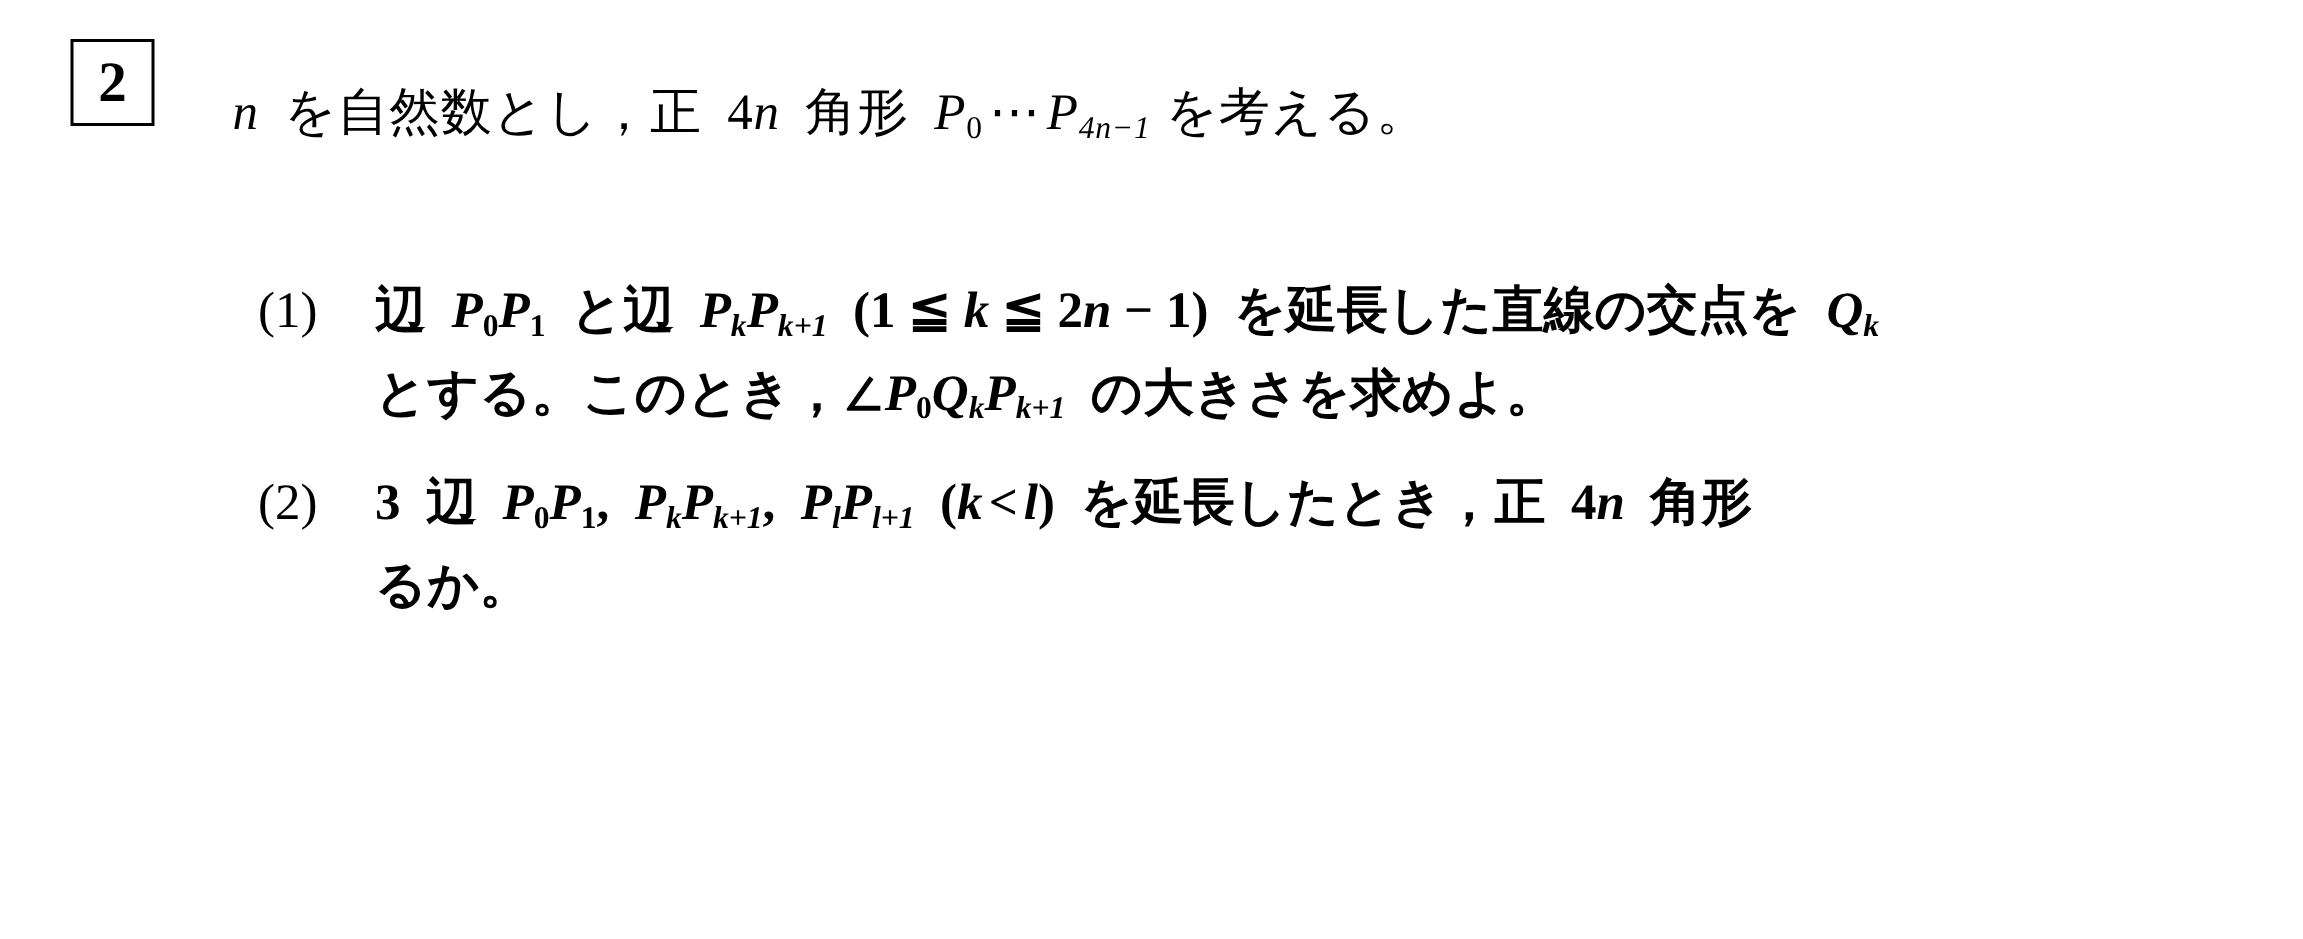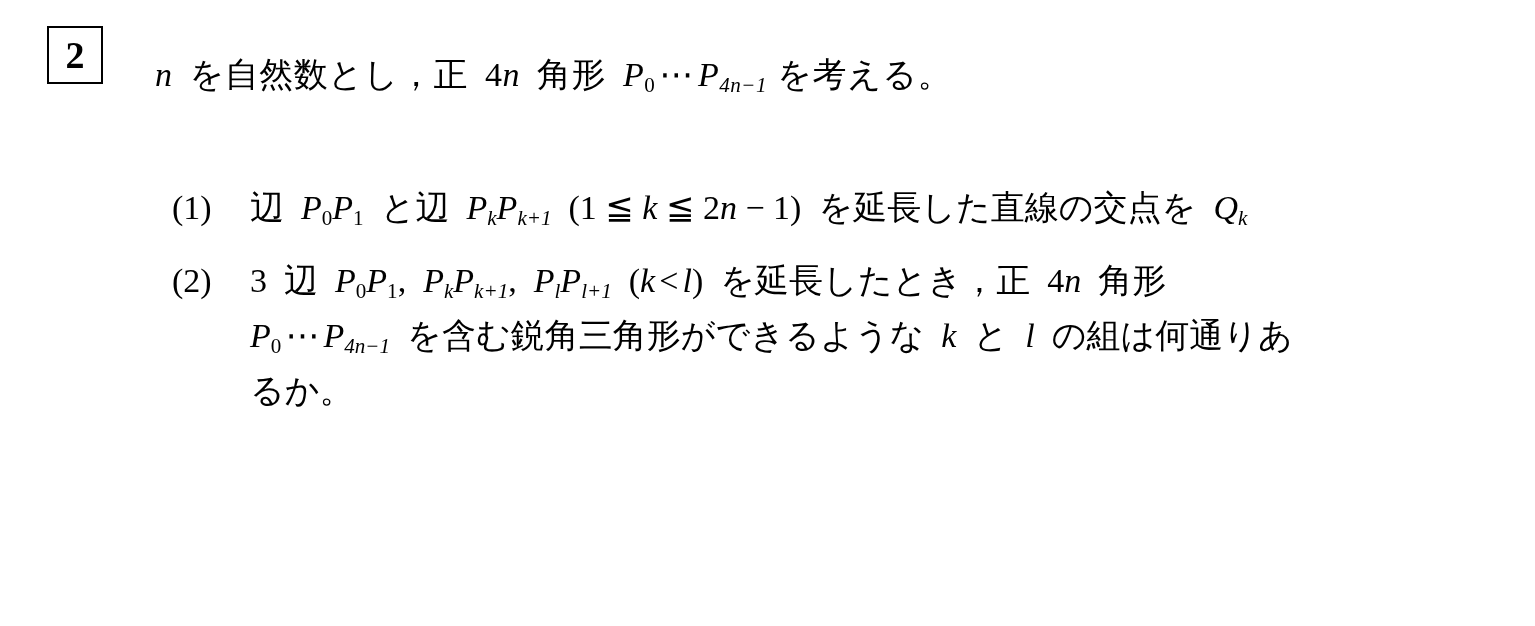--- a/index.html
+++ b/index.html
@@ -64,20 +64,21 @@
     line-height: 1.62;
     white-space: nowrap;
   }
   .item-body {
     flex: 1 1 auto;
     font-size: 34px;
     line-height: 1.62;
   }
   .line {
     white-space: nowrap;
+    font-weight: bold;
   }
   
   .mi {
     font-family: "Liberation Serif", serif;
     font-style: italic;
   }
   .mn {
     font-family: "Liberation Serif", serif;
     font-style: normal;
     text-align: center;
@@ -121,30 +122,30 @@
   </div>
 
   <div class="items">
 
     <div class="item">
       <div class="item-label">(1)</div>
       <div class="item-body">
         <div class="line">
           辺<span class="spw"></span><span class="mi">P<sub class="sbn">0</sub></span><span class="mi">P<sub class="sbn">1</sub></span><span class="spw"></span>と辺<span class="spw"></span><span class="mi">P<sub class="sb">k</sub></span><span class="mi">P<sub class="sb">k+1</sub></span><span class="spw"></span><span class="mn">(1 </span><span class="mn">≦</span><span class="mi"> k </span><span class="mn">≦ 2</span><span class="mi">n</span><span class="mn"> − 1)</span><span class="spw"></span>を延長した直線の交点を<span class="spw"></span><span class="mi">Q<sub class="sb">k</sub></span>
         </div>
+        <div class="line">
+          とする。このとき，<span class="mn">∠</span><span class="mi">P<sub class="sbn">0</sub></span><span class="mi">Q<sub class="sb">k</sub></span><span class="mi">P<sub class="sb">k+1</sub></span><span class="spw"></span>の大きさを求めよ。
+        </div>
       </div>
     </div>
 
     <div class="item">
       <div class="item-label">(2)</div>
       <div class="item-body">
         <div class="line">
           <span class="mn">3</span><span class="spw"></span>辺<span class="spw"></span><span class="mi">P<sub class="sbn">0</sub></span><span class="mi">P<sub class="sbn">1</sub></span><span class="mn">,</span><span class="spw"></span><span class="mi">P<sub class="sb">k</sub></span><span class="mi">P<sub class="sb">k+1</sub></span><span class="mn">,</span><span class="spw"></span><span class="mi">P<sub class="sb">l</sub></span><span class="mi">P<sub class="sb">l+1</sub></span><span class="spw"></span><span class="mn">(</span><span class="mi">k</span><span class="op">&lt;</span><span class="mi">l</span><span class="mn">)</span><span class="spw"></span>を延長したとき，正<span class="spw"></span><span class="mn">4</span><span class="mi">n</span><span class="spw"></span>角形
         </div>
-        <div class="line">
-          <span class="mi">P<sub class="sbn">0</sub></span><span class="op">⋯</span><span class="mi">P<sub class="sb">4n−1</sub></span><span class="spw"></span>を含む鋭角三角形ができるような<span class="spw"></span><span class="mi">k</span><span class="spw"></span>と<span class="spw"></span><span class="mi">l</span><span class="spw"></span>の組は何通りあ
-        </div>
         <div class="line">るか。</div>
       </div>
     </div>
 
   </div>
 </div>
 
 </body></html>

